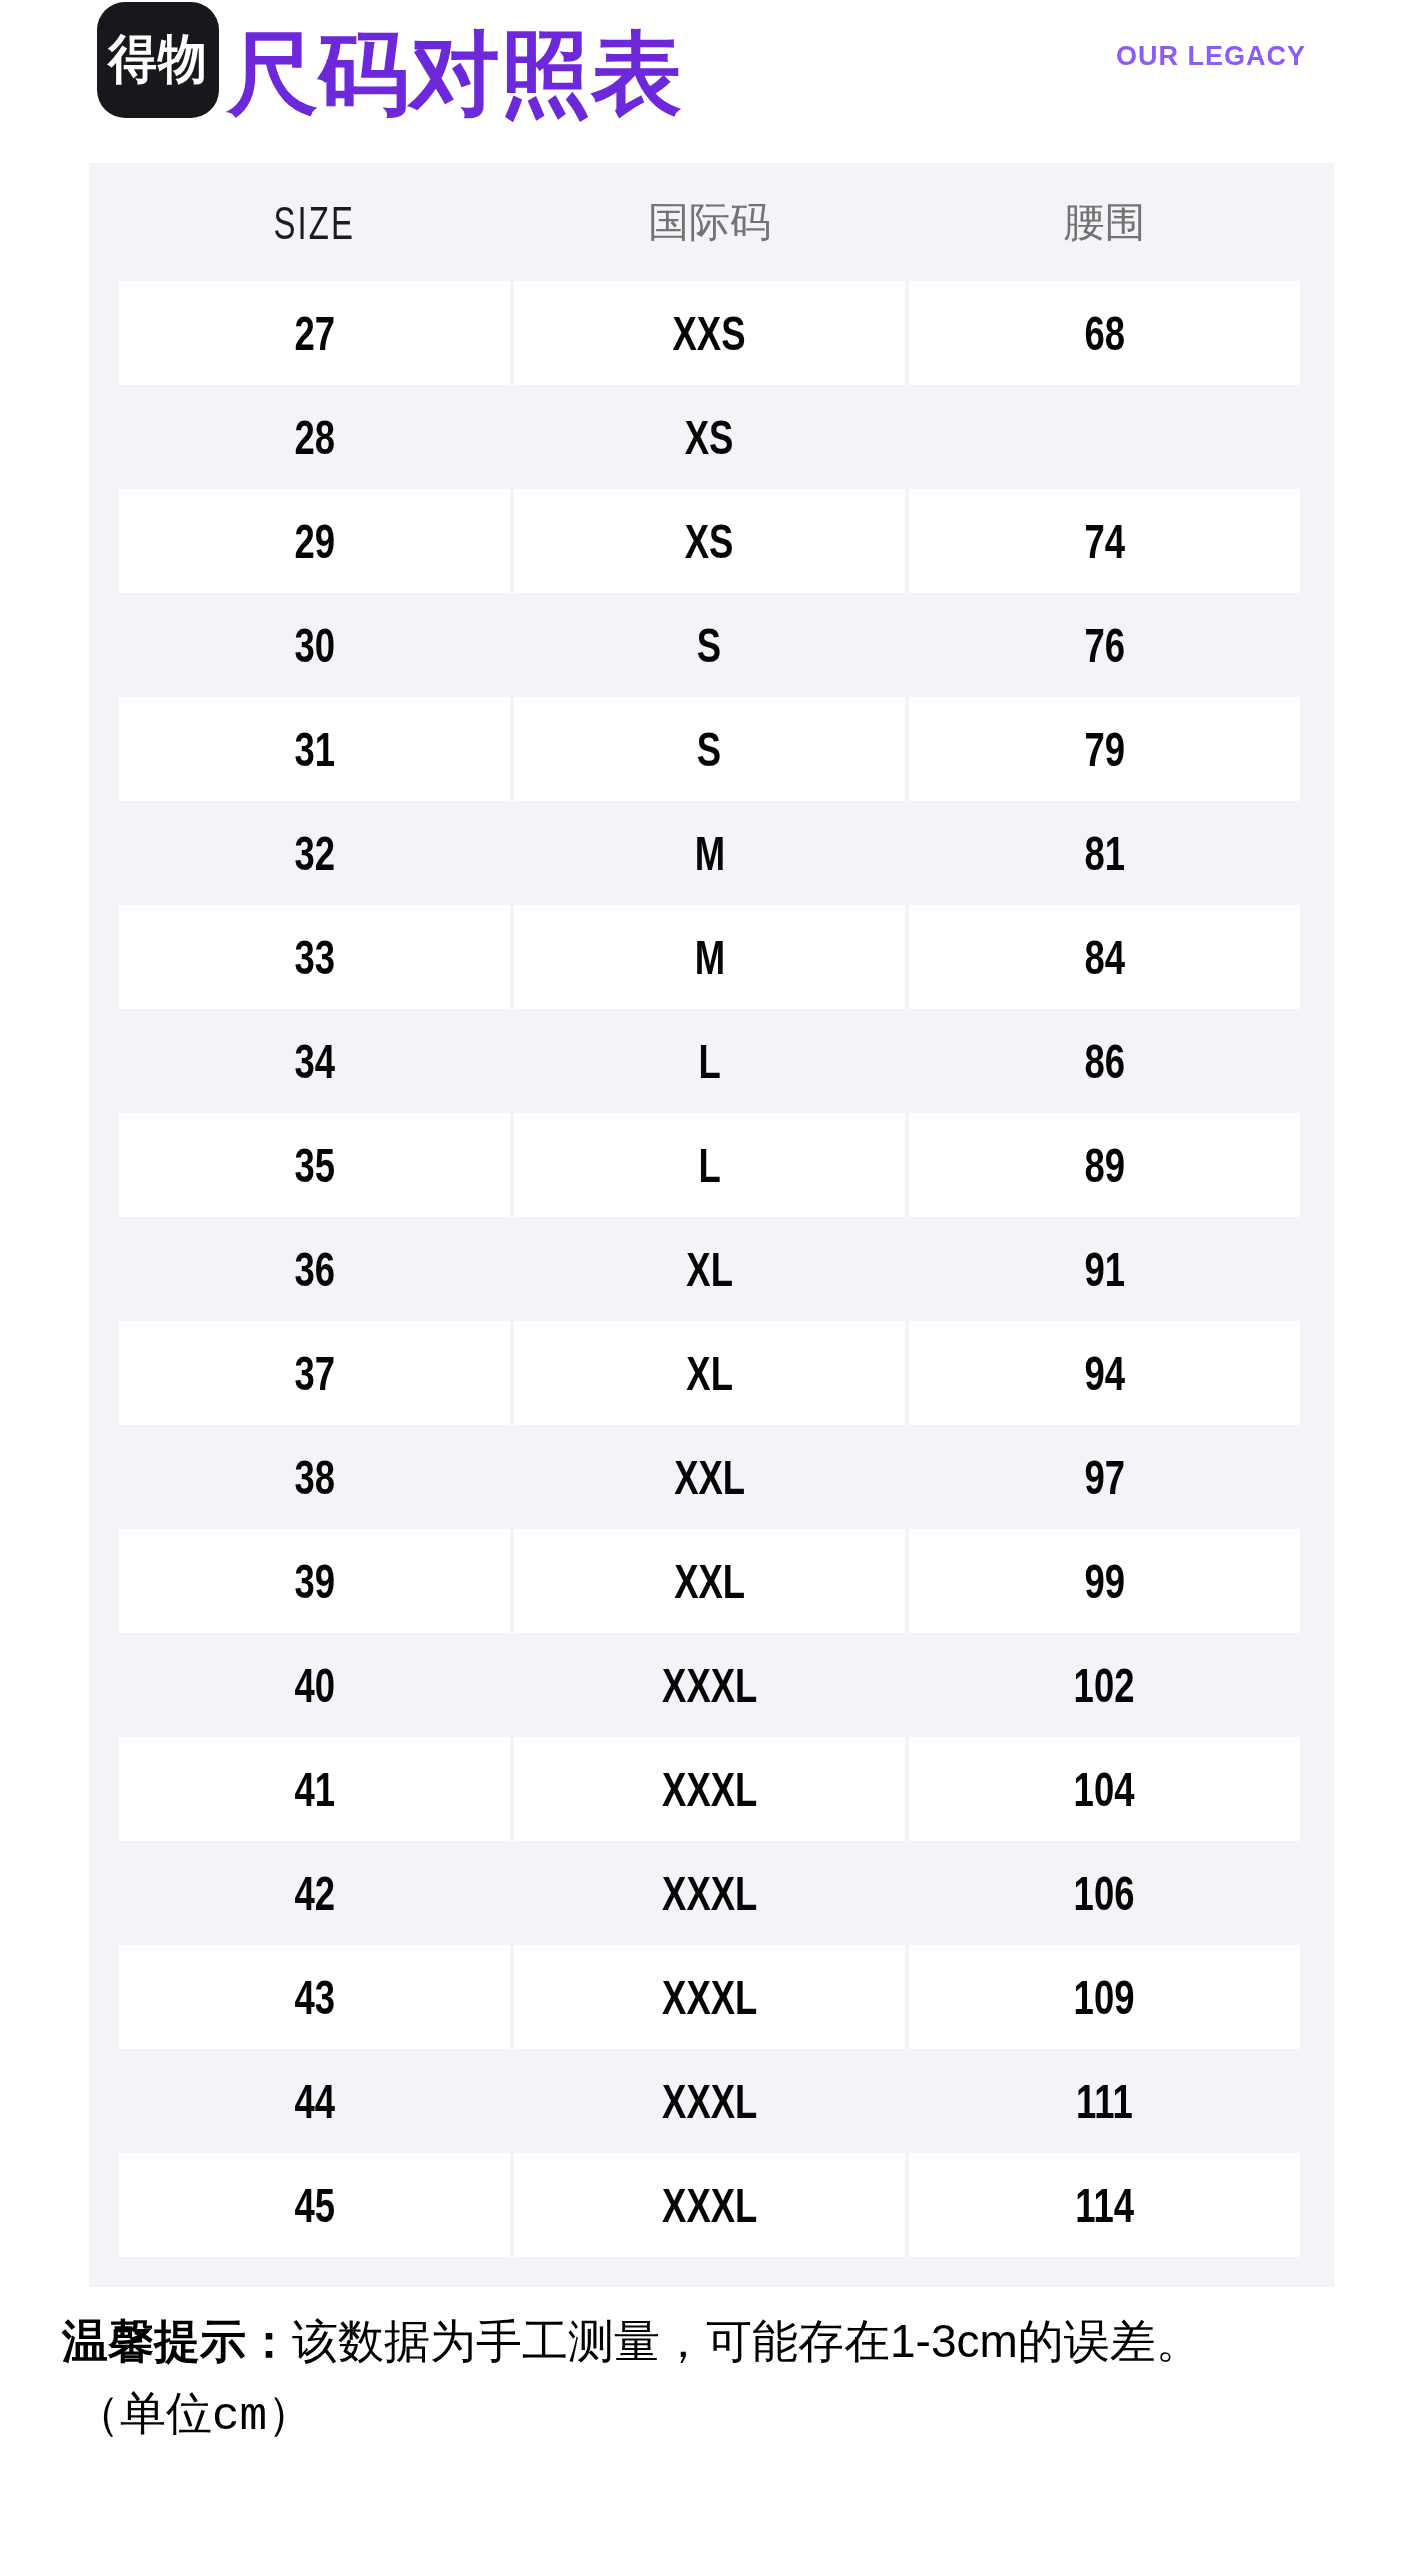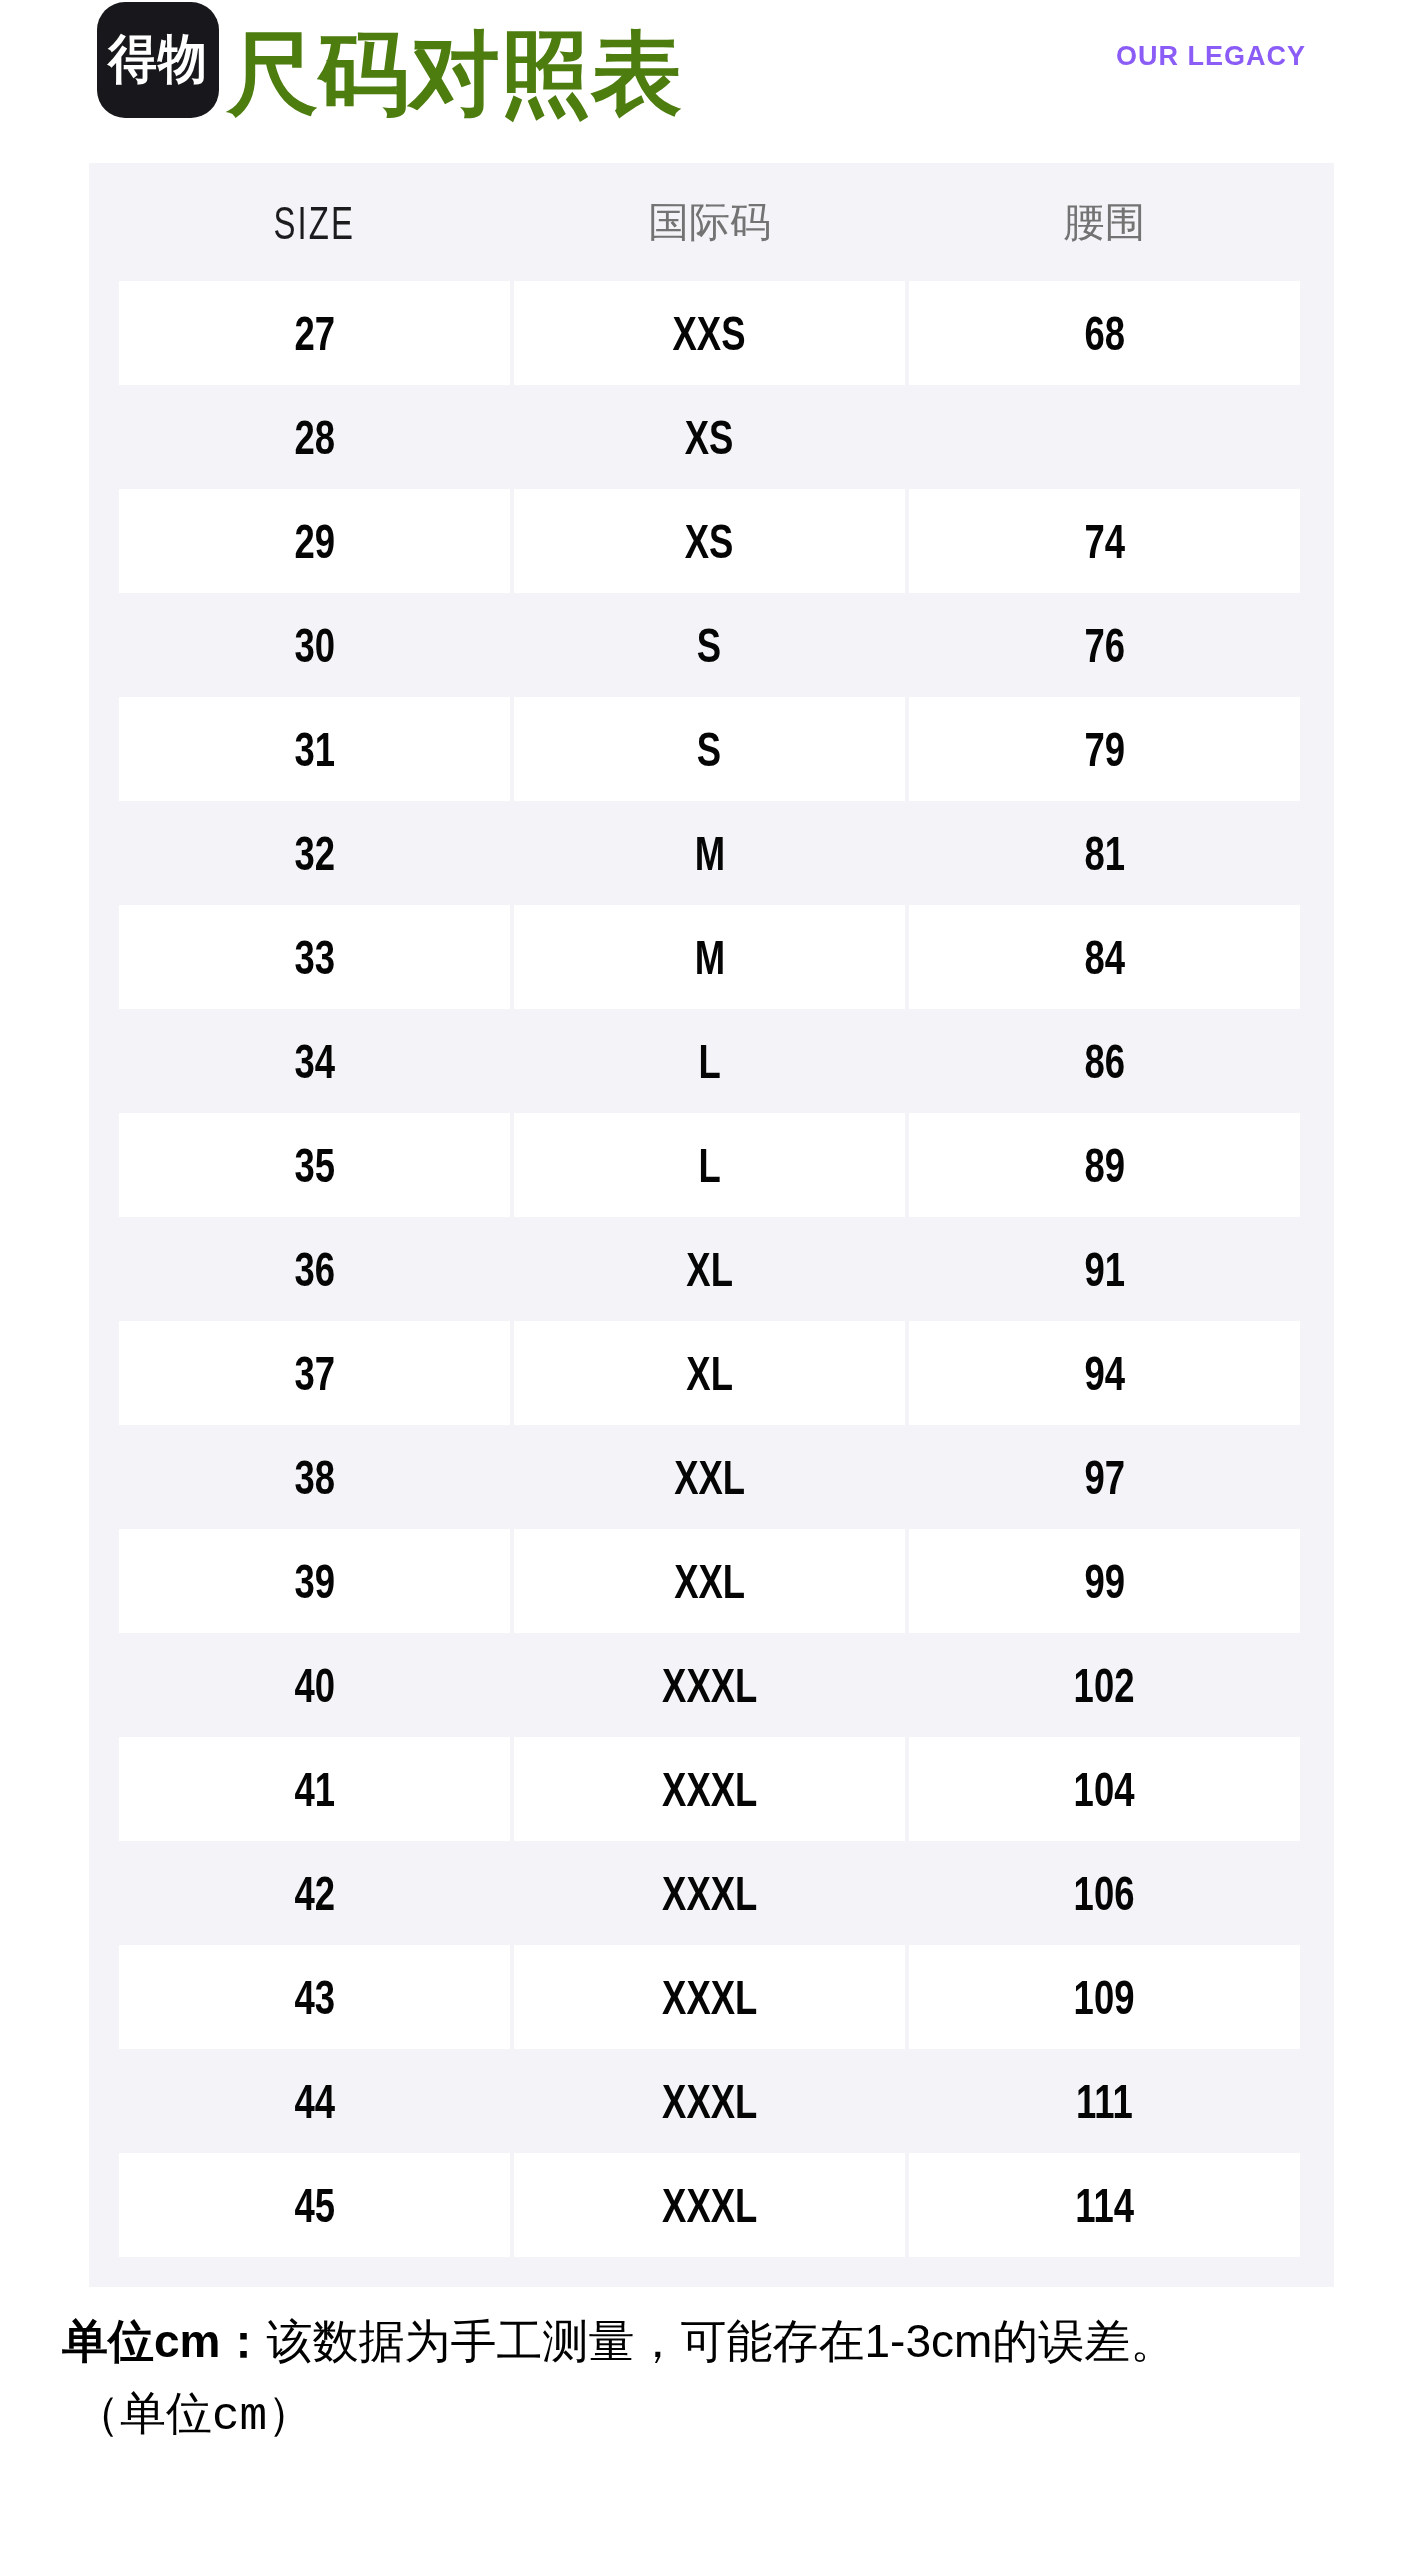--- a/index.html
+++ b/index.html
@@ -12,21 +12,21 @@
     position:absolute; left:97px; top:2px; width:122px; height:116px;
     background:#17171c; border-radius:28px;
     display:flex; align-items:center; justify-content:center;
   }
   .logo-text {
     color:#ffffff; font-size:53px; font-weight:700; letter-spacing:1px;
     display:inline-block; transform:scaleX(0.92);
   }
   .title {
     position:absolute; left:227px; top:26px;
-    font-size:91px; line-height:1.05; font-weight:700; color:#4d7c0f;
+    font-size:91px; line-height:1.05; font-weight:700; color:#6d28d9;
   }
   .brand {
     position:absolute; top:41px; right:118px;
     font-size:27px; font-weight:700; color:#8b5cf6; letter-spacing:1px;
   }
 
   
   .size-table {
     margin-left:89px; width:1245px; background:#f4f3f8;
     padding:0 34px 30px 30px;
@@ -289,16 +289,16 @@
       <span class="cell-text">XXXL</span>
     </div>
     <div class="cell">
       <span class="cell-text">114</span>
     </div>
   </div>
     </div>
 </div>
 
 <div class="footer">
-  <div><span class="notice-label">单位cm：</span><span>该数据为手工测量，可能存在1-3cm的误差。</span></div>
+  <div><span class="notice-label">温馨提示：</span><span>该数据为手工测量，可能存在1-3cm的误差。</span></div>
   <div class="unit-line">（单位cm）</div>
 </div>
 
 
 </body></html>

